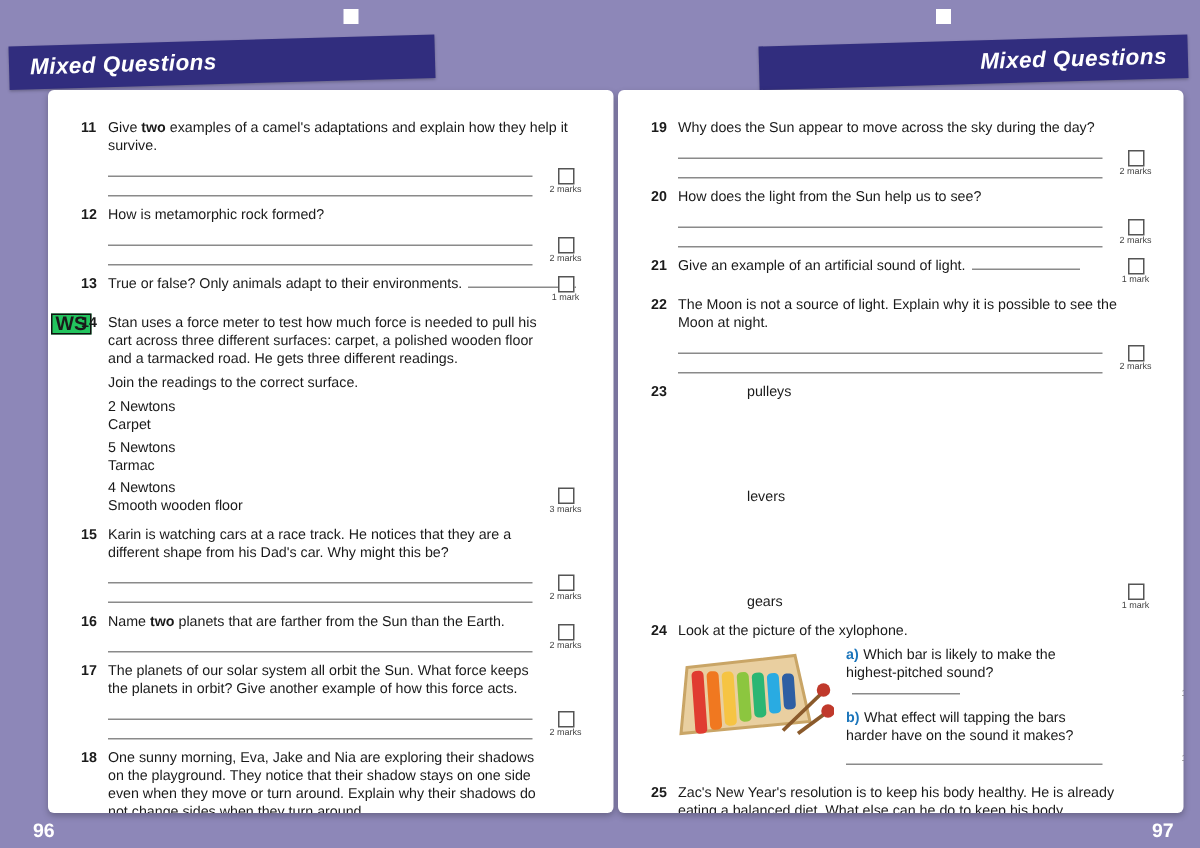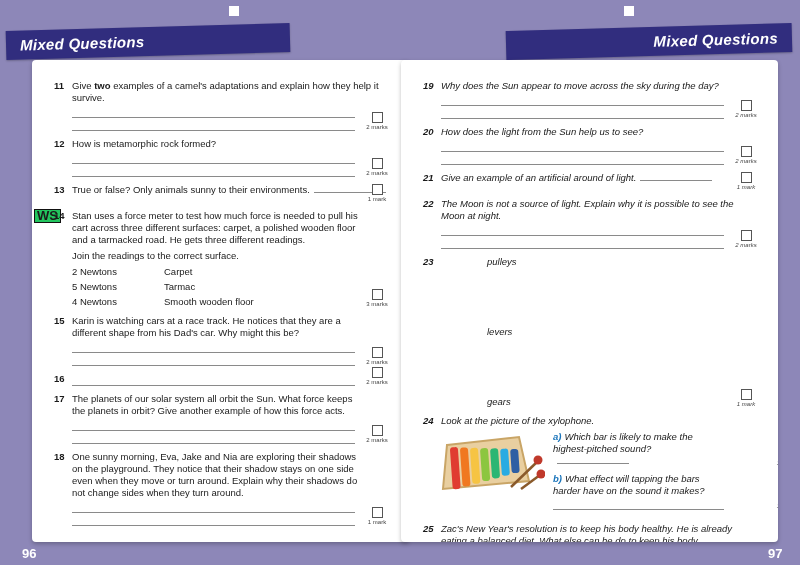--- a/index.html
+++ b/index.html
@@ -31,21 +31,21 @@
   }
 
   
   .page {
     position:absolute; top:60px; width:377px; height:482px; background:#fff;
     border-radius:4px; box-shadow:0 2px 4px rgba(0,0,0,.25);
     padding:20px 14px 8px 40px; overflow:hidden;
     font-size:9.5px; line-height:12px;
   }
   .page-left { left:14px;margin-left:18px; }
-  .page-right { left:401px;font-style:italic; }
+  .page-right { left:412px; }
 
   .page-number { position:absolute; top:546px; color:#fff; font-weight:bold; font-size:13px; }
   .pn-left { left:22px; }
   .pn-right { left:768px; }
 
   
   .q { position:relative; margin-bottom:7px; padding-right:0; }
   .qnum { position:absolute; left:-18px; top:0; width:17px; font-weight:bold; }
   .qtext { margin-bottom:1px; }
   .qtext b { font-weight:bold; }
@@ -64,21 +64,21 @@
   }
   .markbox .marklabel { font-size:6px; color:#444; line-height:7px; display:block; }
 
   .ws {
     position:absolute; left:-38px; top:-1px; background:#22c55e; border:1.5px solid #111;
     font-weight:bold; font-size:13px; padding:1px 2px; line-height:10px;
   }
 
   .subtext { margin-top:4px; }
   .match-table { margin-top:4px; }
-  .match-row { display:flex; margin-top:3px; }
+  .match-row { display:flex; margin-top:3px;flex-direction:column; }
   .match-left { width:92px; }
 
   .options-row { display:flex; gap:58px; padding-left:46px; margin-top:5px;flex-direction:column; }
 
   
   .q24-body { display:flex; gap:8px; margin-top:4px; }
   .xylo-wrap { width:104px; flex:0 0 104px; }
   .q24-right { flex:1; }
   .subq { position:relative; margin-bottom:6px; padding-right:40px; }
   .sub-label { color:#1b75bb; font-weight:bold; margin-right:3px; }
@@ -133,21 +133,21 @@
       <div class="ansline"></div>
       <div class="ansline"></div>
       <div class="markbox">
         <span class="box"></span>
         <span class="marklabel">2 marks</span>
       </div>
     </div>
 
     <div class="q" style="padding-bottom:6px;">
       <span class="qnum">13</span>
-      <p class="qtext"><span>True or false? Only animals sunny to their environments.</span><span class="inline-line"></span></p>
+      <p class="qtext"><span>True or false? Only animals adapt to their environments.</span><span class="inline-line"></span></p>
       <div class="markbox">
         <span class="box"></span>
         <span class="marklabel">1 mark</span>
       </div>
     </div>
 
     <div class="q">
       <span class="ws">WS</span>
       <span class="qnum">14</span>
       <p class="qtext" style="margin-right:30px;">Stan uses a force meter to test how much force is needed to pull his cart across three different surfaces: carpet, a polished wooden floor and a tarmacked road. He gets three different readings.</p>
@@ -178,20 +178,21 @@
       <div class="ansline"></div>
       <div class="ansline"></div>
       <div class="markbox">
         <span class="box"></span>
         <span class="marklabel">2 marks</span>
       </div>
     </div>
 
     <div class="q">
       <span class="qnum">16</span>
+      <p class="qtext"><span>Name </span><b>two</b><span> planets that are farther from the Sun than the Earth.</span></p>
       <div class="ansline"></div>
       <div class="markbox">
         <span class="box"></span>
         <span class="marklabel">2 marks</span>
       </div>
     </div>
 
     <div class="q">
       <span class="qnum">17</span>
       <p class="qtext" style="margin-right:30px;">The planets of our solar system all orbit the Sun. What force keeps the planets in orbit? Give another example of how this force acts.</p>
@@ -235,21 +236,21 @@
       <div class="ansline"></div>
       <div class="ansline"></div>
       <div class="markbox">
         <span class="box"></span>
         <span class="marklabel">2 marks</span>
       </div>
     </div>
 
     <div class="q" style="padding-bottom:6px;">
       <span class="qnum">21</span>
-      <p class="qtext"><span>Give an example of an artificial around of light.</span><span class="inline-line"></span></p>
+      <p class="qtext"><span>Give an example of an artificial sound of light.</span><span class="inline-line"></span></p>
       <div class="markbox">
         <span class="box"></span>
         <span class="marklabel">1 mark</span>
       </div>
     </div>
 
     <div class="q">
       <span class="qnum">22</span>
       <p class="qtext" style="margin-right:30px;">The Moon is not a source of light. Explain why it is possible to see the Moon at night.</p>
       <div class="ansline"></div>

